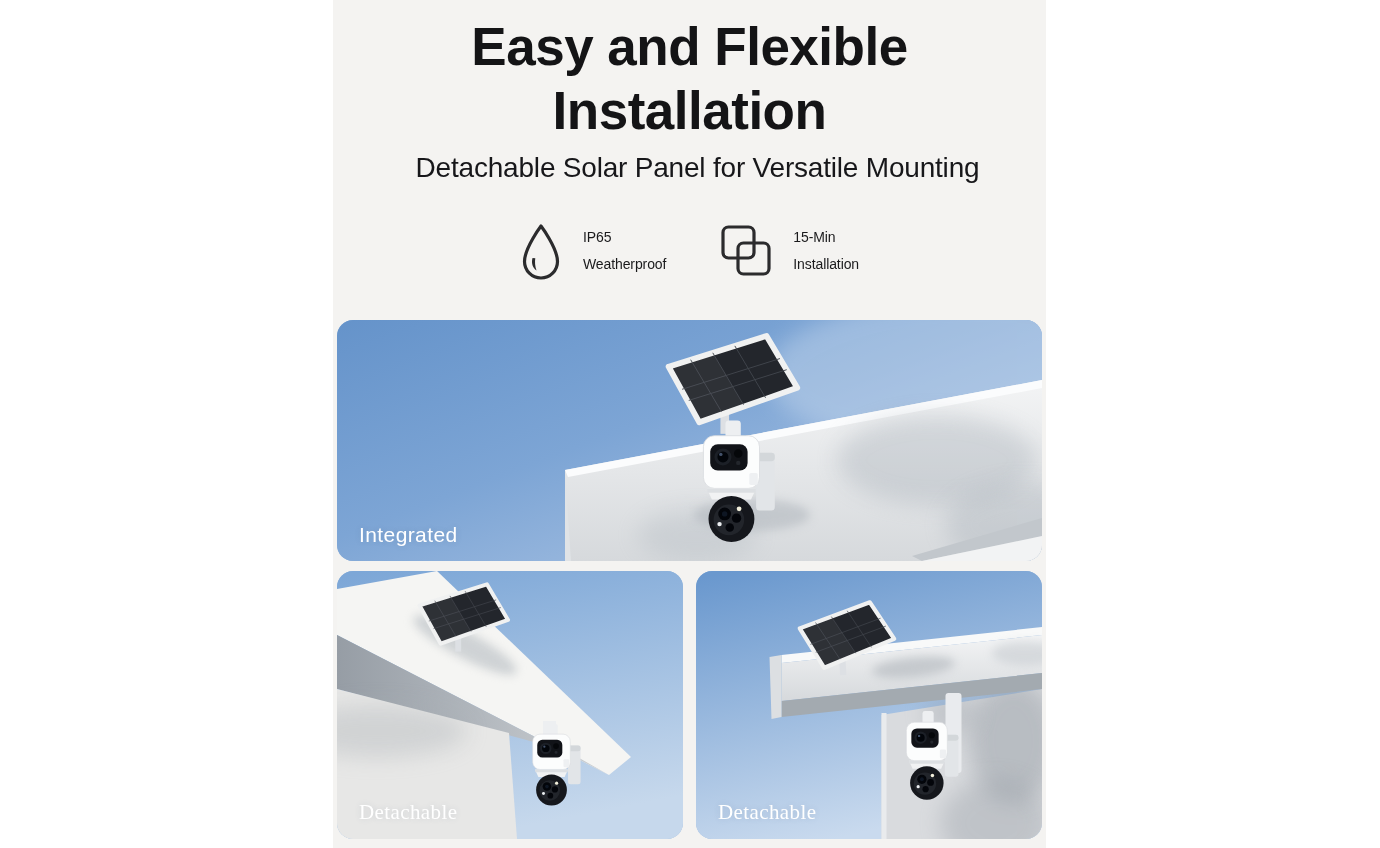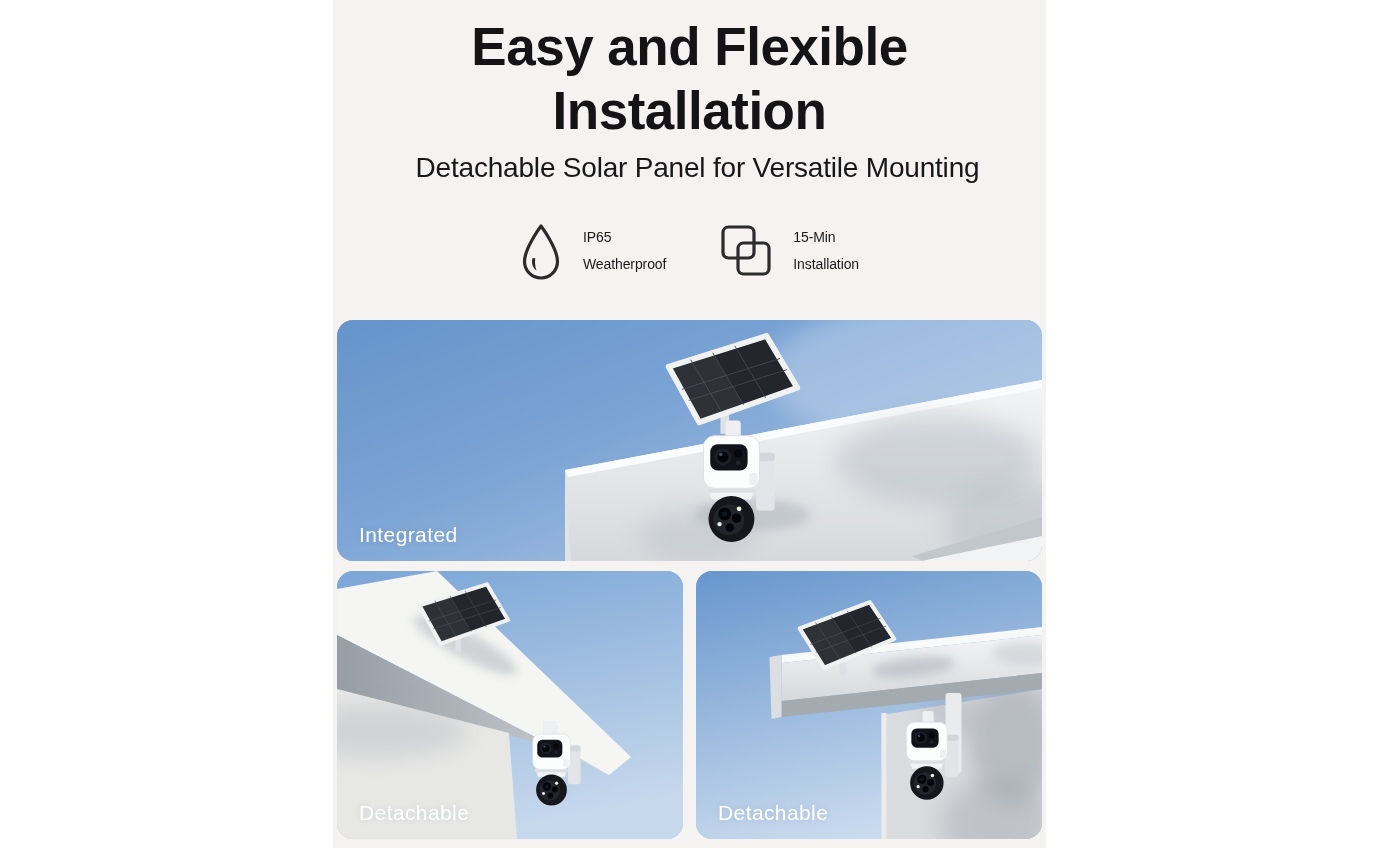--- a/index.html
+++ b/index.html
@@ -42,21 +42,21 @@
   .feature .icon-wrap { display: flex; align-items: center; justify-content: center; }
   .feature .txt { font-size: 14px; line-height: 27px; font-weight: 500; color: #1a1a1c; letter-spacing: -0.1px; }
   .gallery { margin-top: 40px; padding: 0 4px; }
   .photo-card {
     position: relative; border-radius: 16px; overflow: hidden;
     background: #9dbbde;
   }
   .photo-card svg.scene { display: block; width: 100%; height: 100%; }
   .card-big { width: 705px; height: 241px; }
   .photo-row { display: flex; gap: 13px; margin-top: 10px; }
-  .card-small { width: 346px; height: 268px; }
+  .card-small { width: 346px; height: 268px; font-family: Liberation Serif, serif; }
   .photo-label {
     position: absolute; left: 22px; bottom: 14px;
     color: #ffffff; font-size: 21px; font-weight: 500;
     letter-spacing: 0.4px;
     text-shadow: 0 0 6px rgba(60,80,110,0.15);
   }
 </style>
 </head>
 <body>
 

